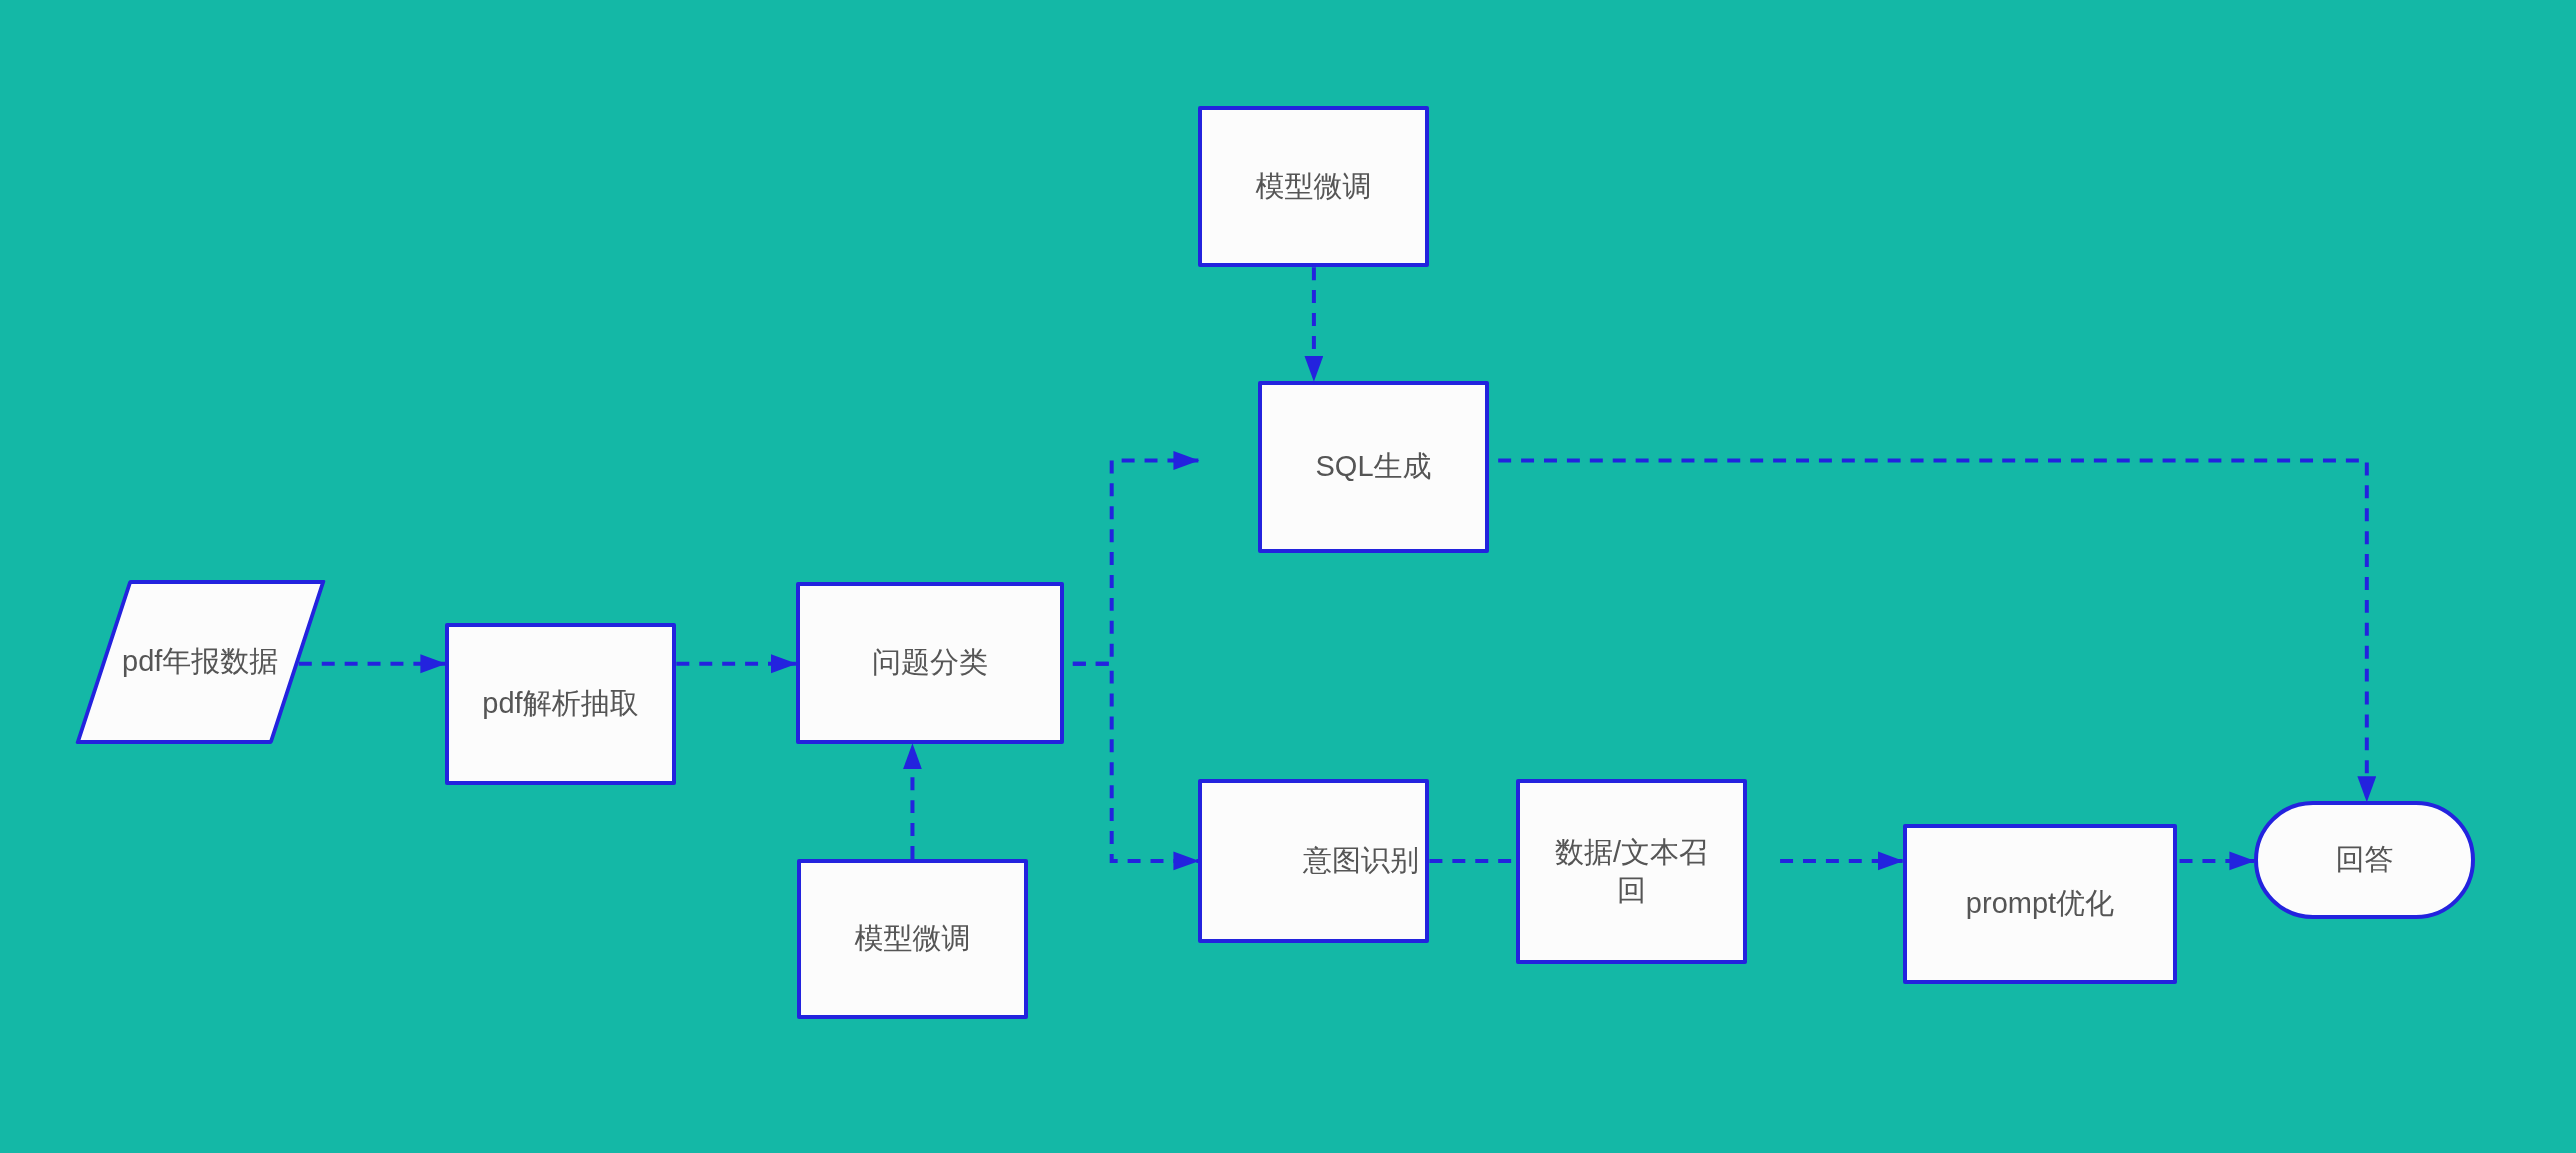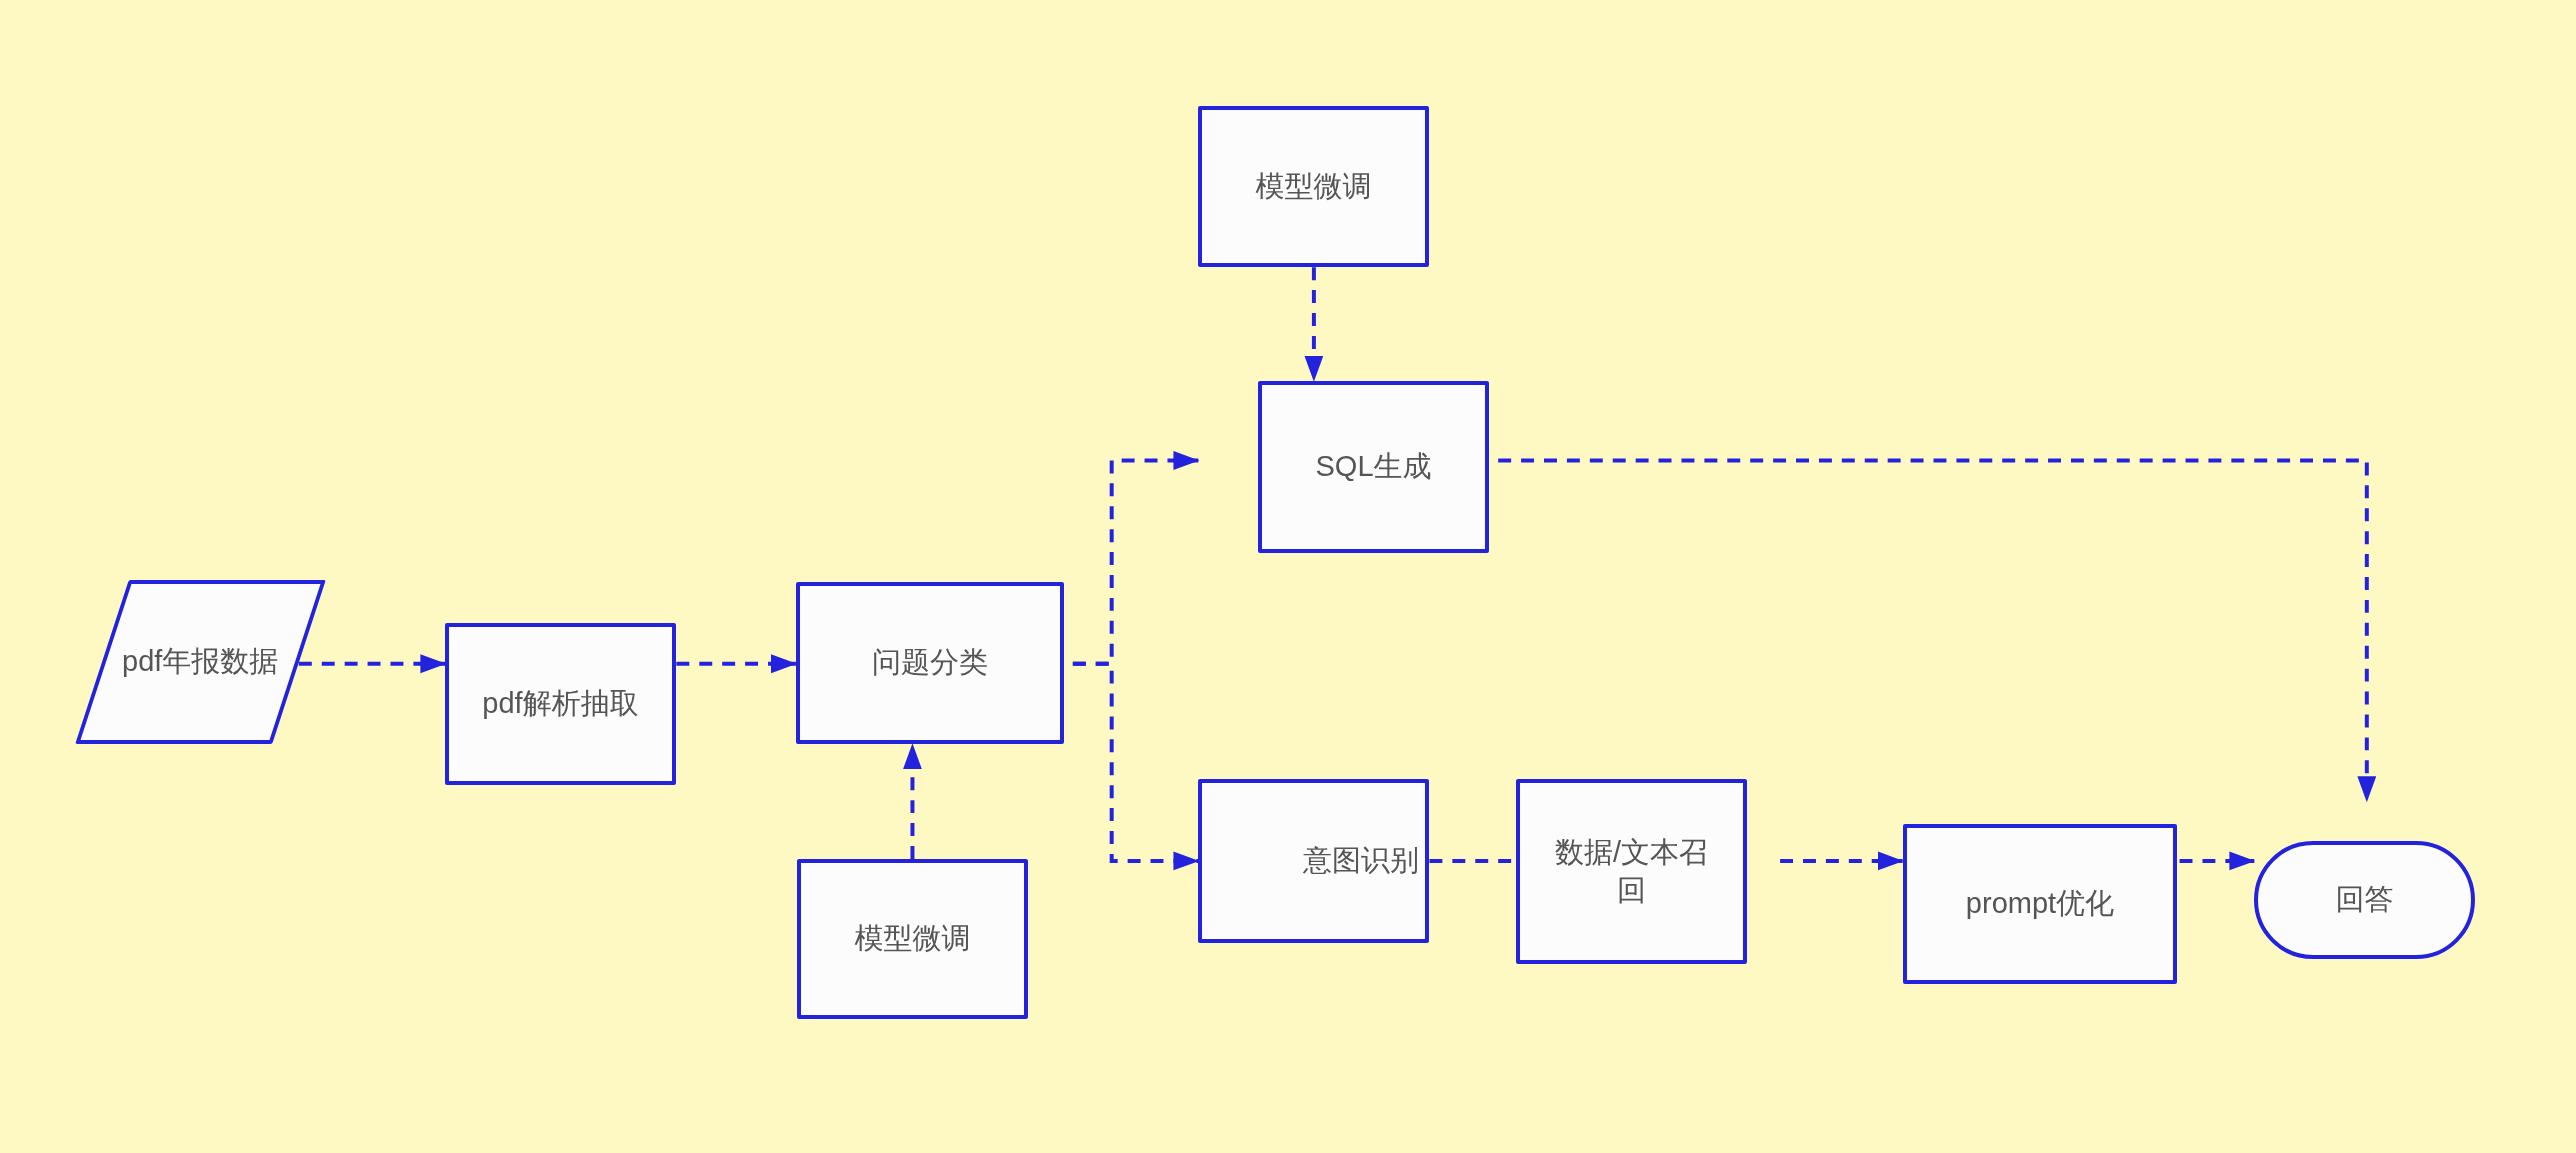--- a/index.html
+++ b/index.html
@@ -4,21 +4,21 @@
 <style>
   :root{
     --accent:#2323de;
     --node-fill:#fcfcfc;
     --label-color:#555555;
   }
   html,body{margin:0;padding:0;background:#ffffff;}
   .stage{
     position:relative;
     width:2576px;height:1154px;
-    background:#fef9c3;
+    background:#14b8a6;
     overflow:hidden;
     font-family:"Liberation Sans", sans-serif;
   }
   #edge-layer{
     position:absolute;left:0;top:0;width:100%;height:100%;
     pointer-events:none;
   }
   .edge{
     fill:none;
     stroke:var(--accent);
@@ -91,18 +91,18 @@
       <div class="node rect" style="left: 1198px; top: 779px; width: 231px; height: 164px; justify-content: flex-end;">
         <span class="label">意图识别</span>
       </div>
       <div class="node rect" style="left: 1516px; top: 779px; width: 231px; height: 185px;">
         <span class="label">数据/文本召
 回</span>
       </div>
       <div class="node rect" style="left: 1903px; top: 824px; width: 274px; height: 160px;">
         <span class="label">prompt优化</span>
       </div>
-      <div class="node pill" style="left: 2254px; top: 801px; width: 221px; height: 118px; margin-top: 40px;">
+      <div class="node pill" style="left: 2254px; top: 801px; width: 221px; height: 118px;">
         <span class="label">回答</span>
       </div>
     </div>
 </div>
 
 
 </body></html>

